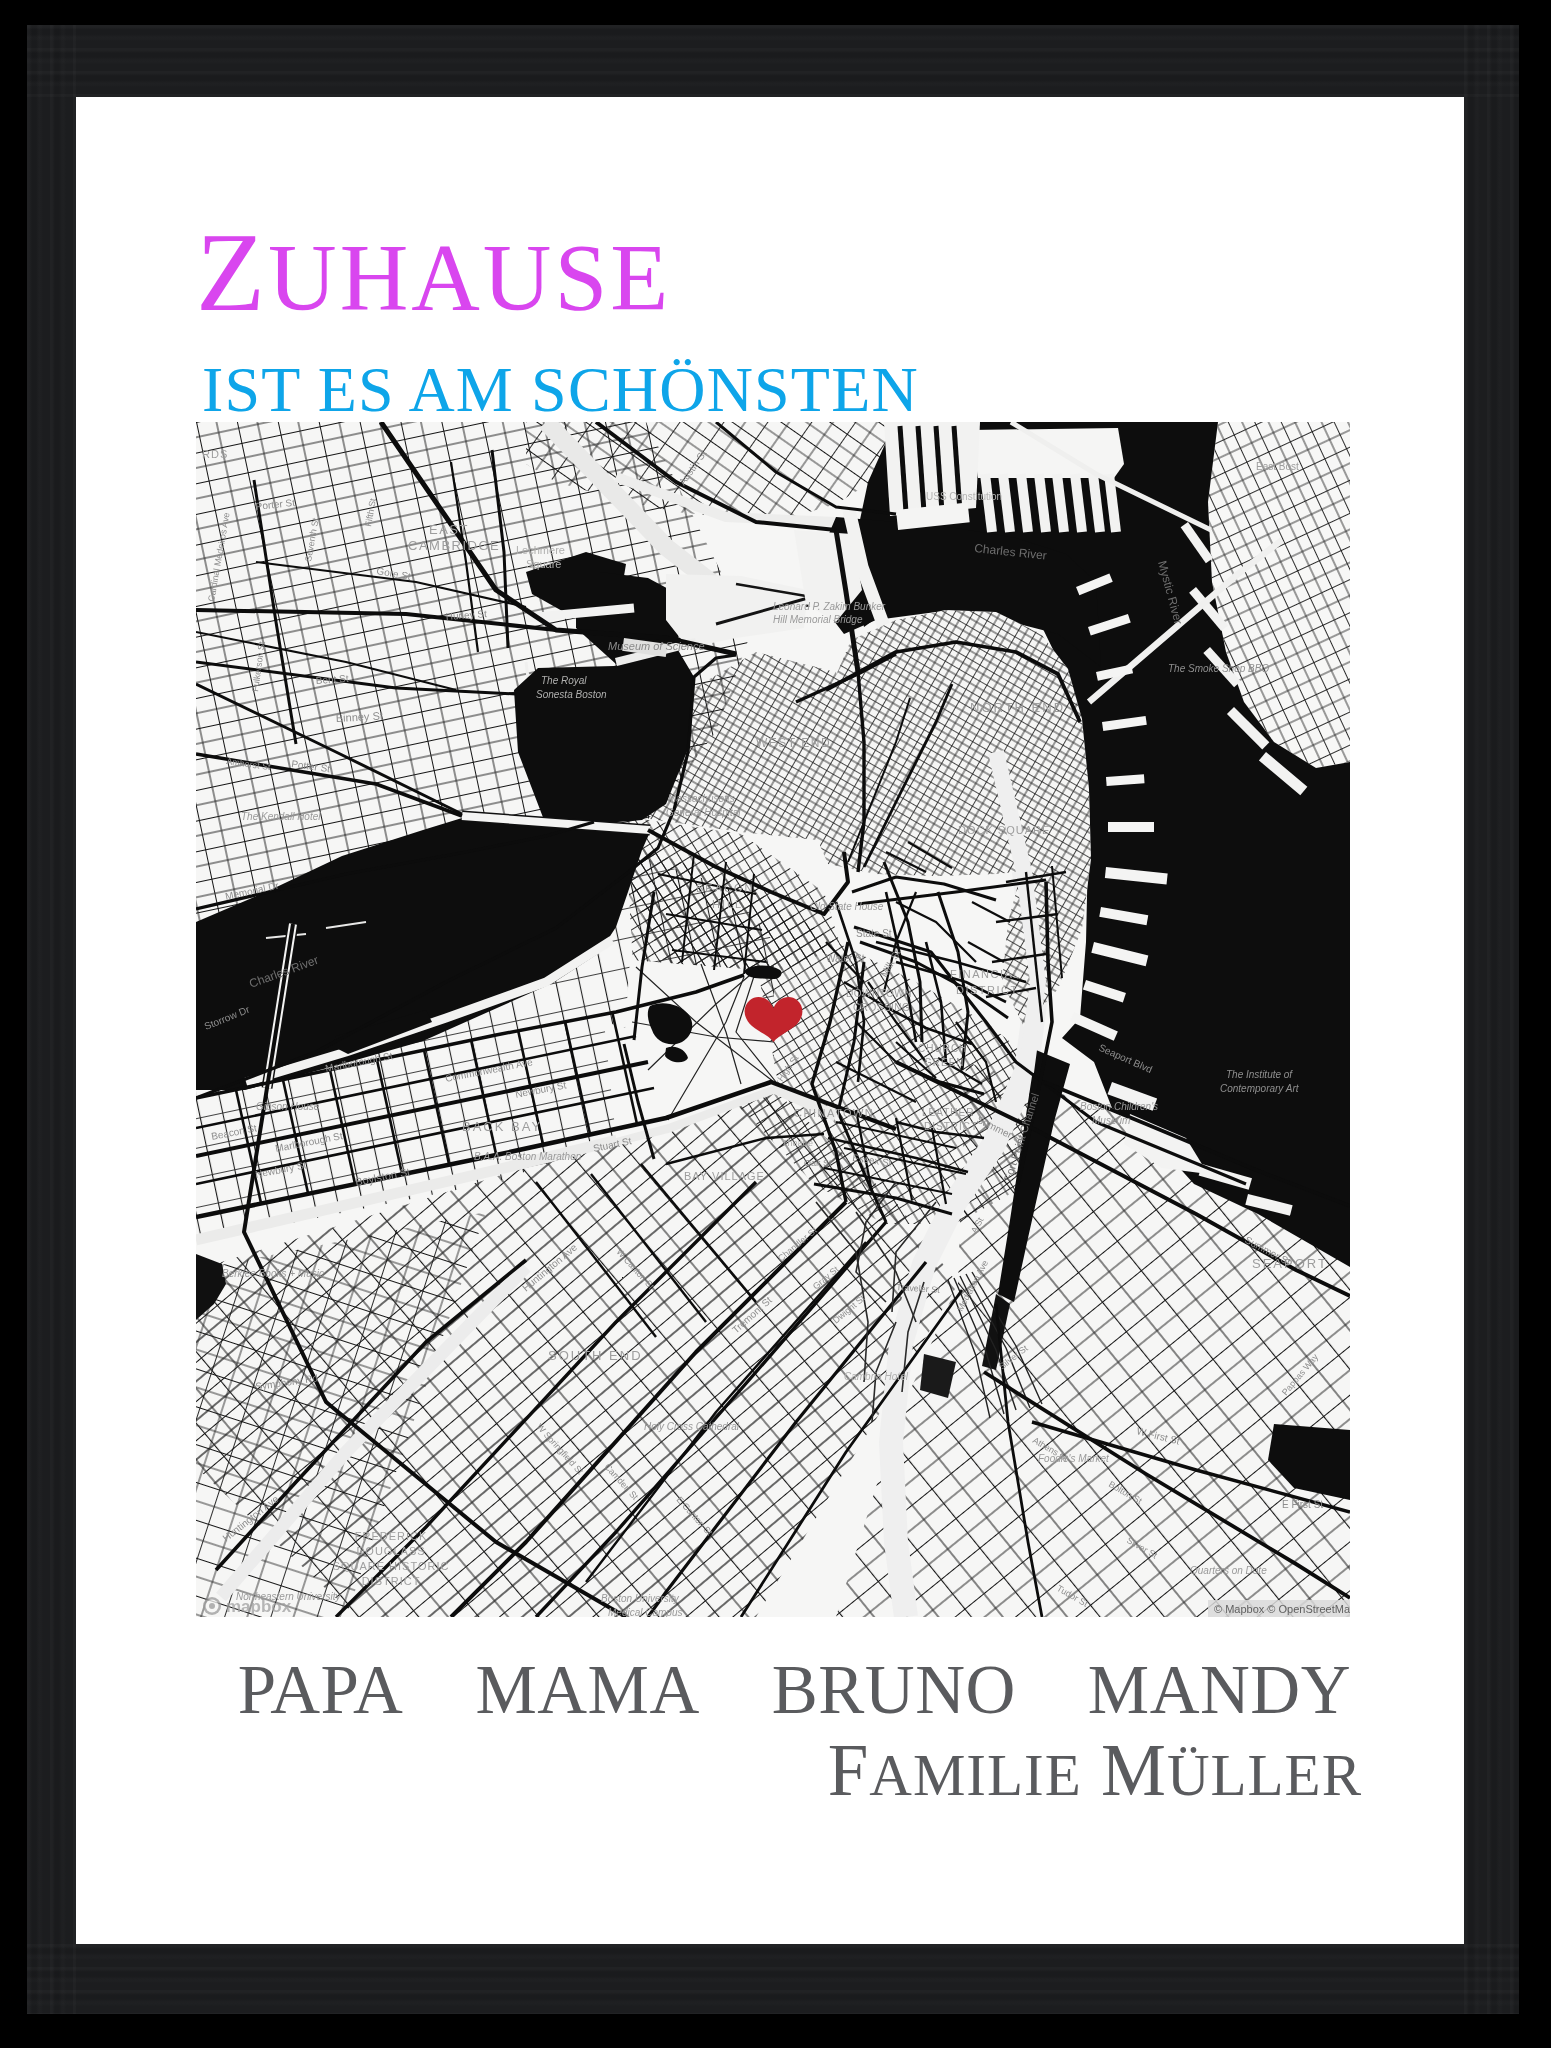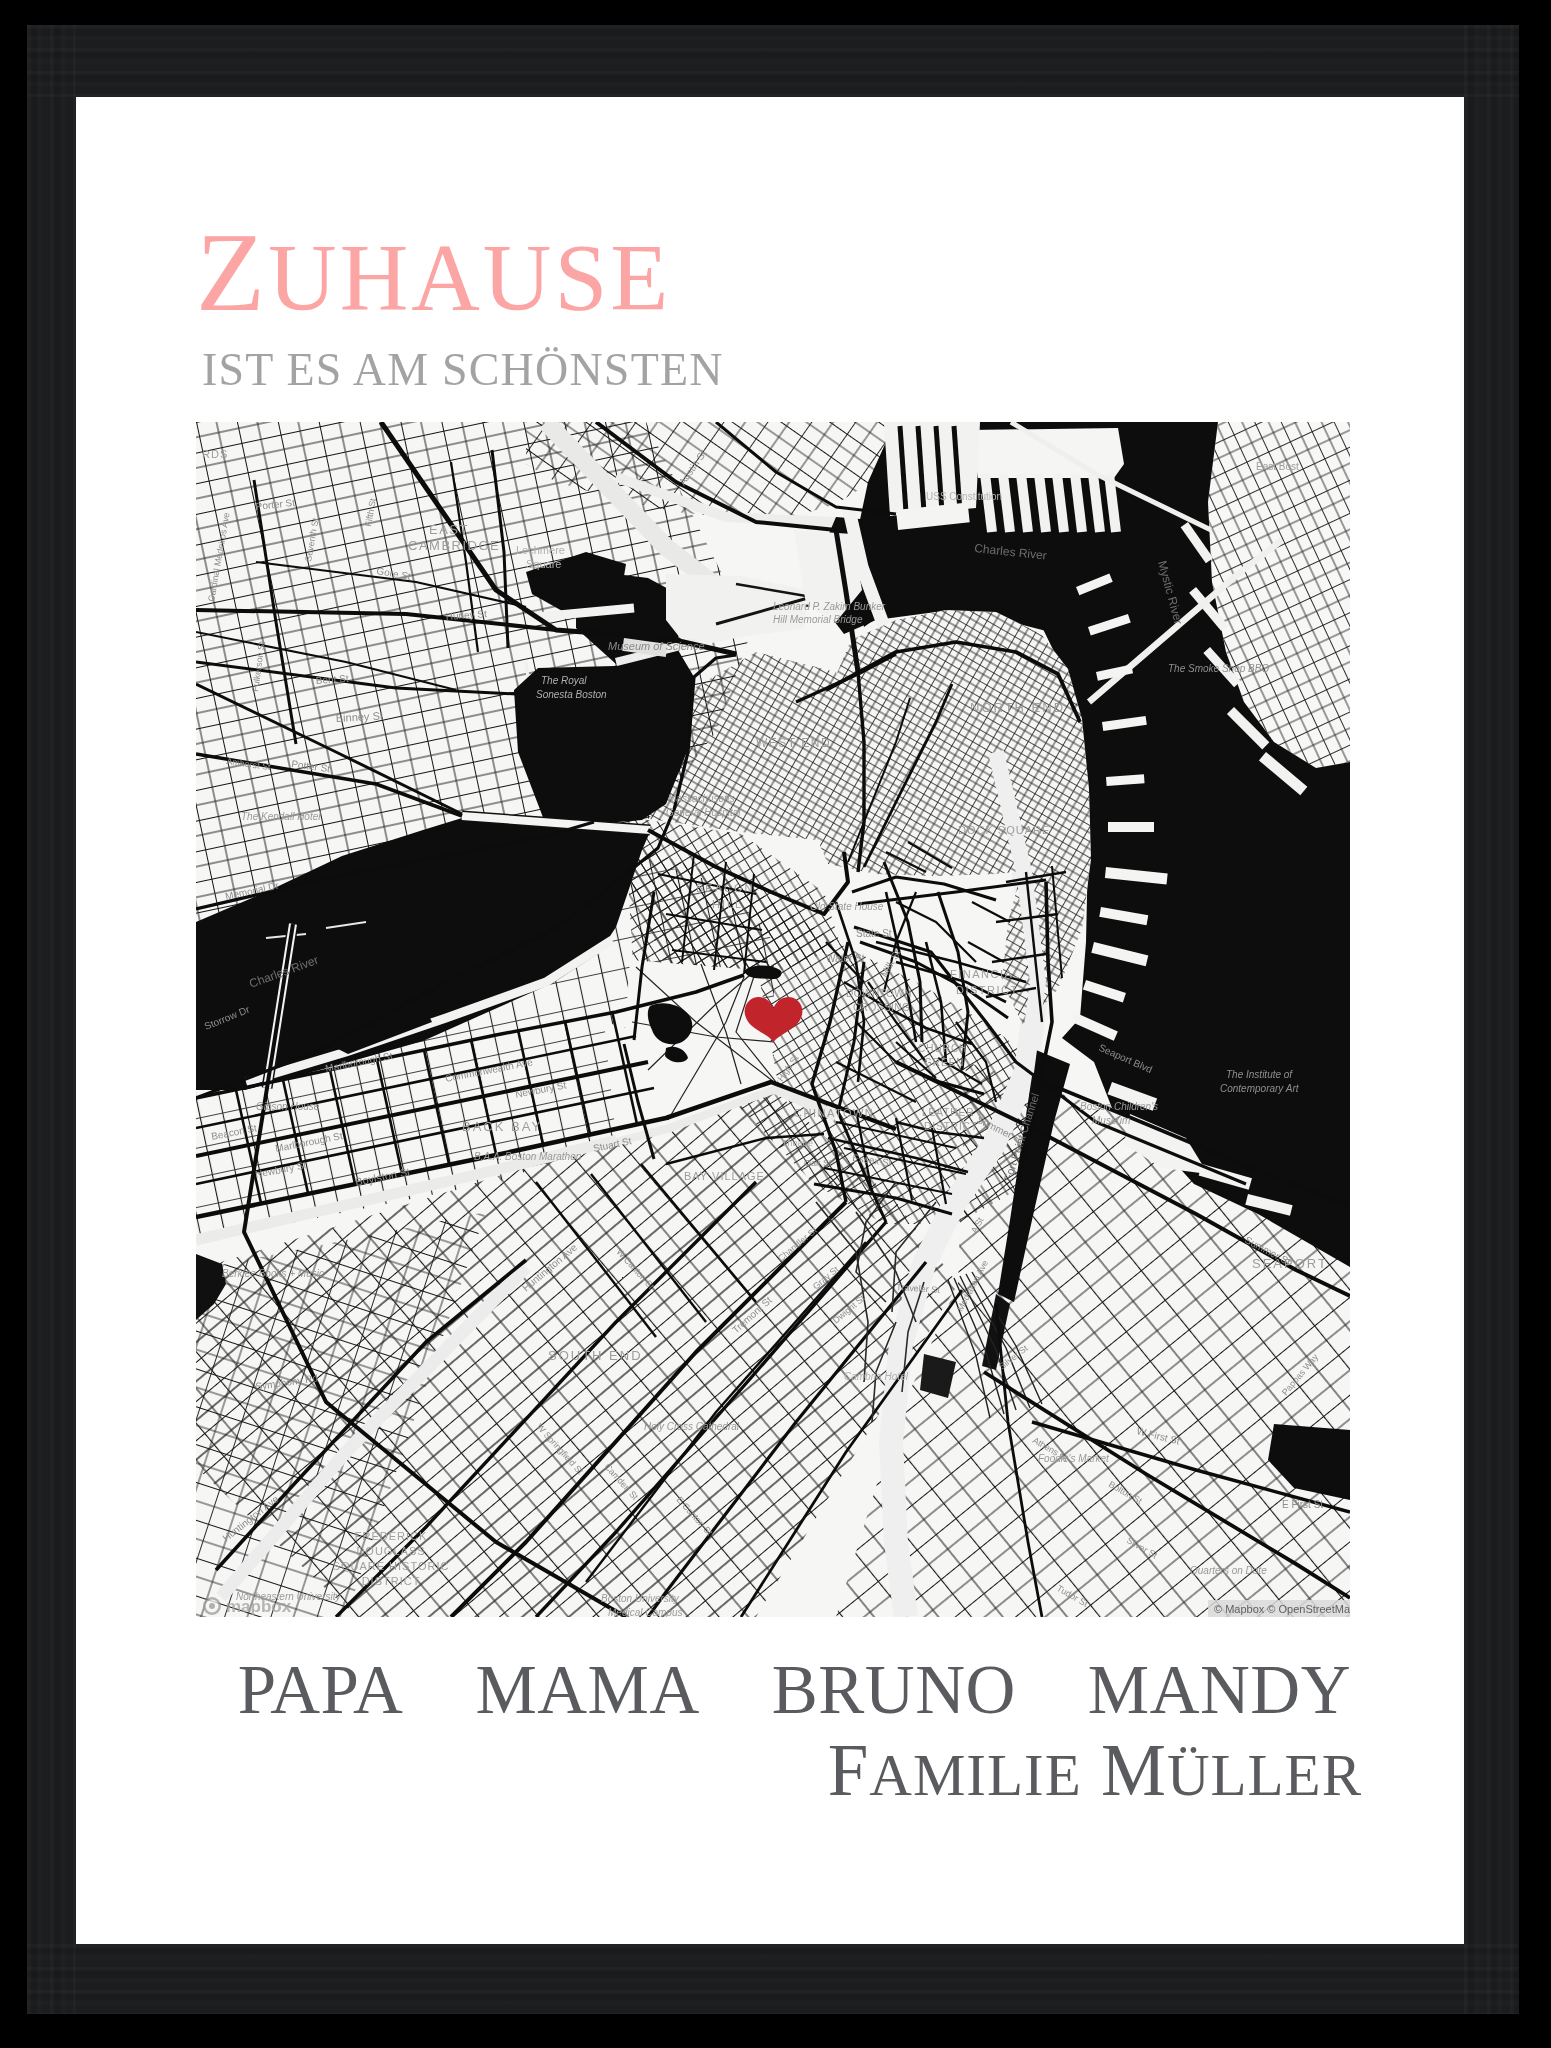--- a/index.html
+++ b/index.html
@@ -3,25 +3,25 @@
 <style>
 html,body{margin:0;padding:0;background:#000;}
 #page{position:relative;width:1551px;height:2048px;background:#000;overflow:hidden;
   font-family:"Liberation Sans",sans-serif;}
 #frame{position:absolute;left:27px;top:25px;width:1492px;height:1989px;background:#1c1d1f;}
 .grainH{position:absolute;left:0;width:100%;
   background:repeating-linear-gradient(180deg,rgba(255,255,255,0.022) 0 2px,rgba(0,0,0,0.07) 5px 9px,rgba(255,255,255,0.012) 12px 14px,rgba(0,0,0,0.0) 16px 23px);}
 .grainV{position:absolute;top:0;height:100%;
   background:repeating-linear-gradient(90deg,rgba(255,255,255,0.022) 0 2px,rgba(0,0,0,0.07) 5px 9px,rgba(255,255,255,0.012) 12px 14px,rgba(0,0,0,0.0) 16px 23px);}
 #poster{position:absolute;left:76px;top:97px;width:1388px;height:1847px;background:#ffffff;}
-#title{position:absolute;left:196px;top:215px;color:#fca5a5;font-family:"Liberation Serif",serif;
+#title{position:absolute;left:196px;top:215px;color:#d946ef;font-family:"Liberation Serif",serif;
   font-size:113px;line-height:1;letter-spacing:3px;white-space:nowrap;}
 #title .sc{font-size:95px;}
-#subtitle{position:absolute;left:202px;top:347px;color:#a3a3a3;font-family:"Liberation Serif",serif;
-  font-size:46px;line-height:1;letter-spacing:1.2px;white-space:nowrap;}
+#subtitle{position:absolute;left:202px;top:358px;color:#0ea5e9;font-family:"Liberation Serif",serif;
+  font-size:64px;line-height:1;letter-spacing:1.2px;white-space:nowrap;}
 #names{position:absolute;right:200px;top:1656px;color:#5a5b5e;font-family:"Liberation Serif",serif;
   font-size:69px;line-height:1;letter-spacing:0.5px;white-space:nowrap;text-align:right;}
 #names span.gap{display:inline-block;width:72px;}
 #family{position:absolute;right:189px;top:1734px;color:#5a5b5e;font-family:Liberation Serif, serif;
   font-size:73px;line-height:1;letter-spacing:1px;white-space:nowrap;}
 #family .sc{font-size:59px;}
 </style></head>
 <body>
 <div id="page">
 

